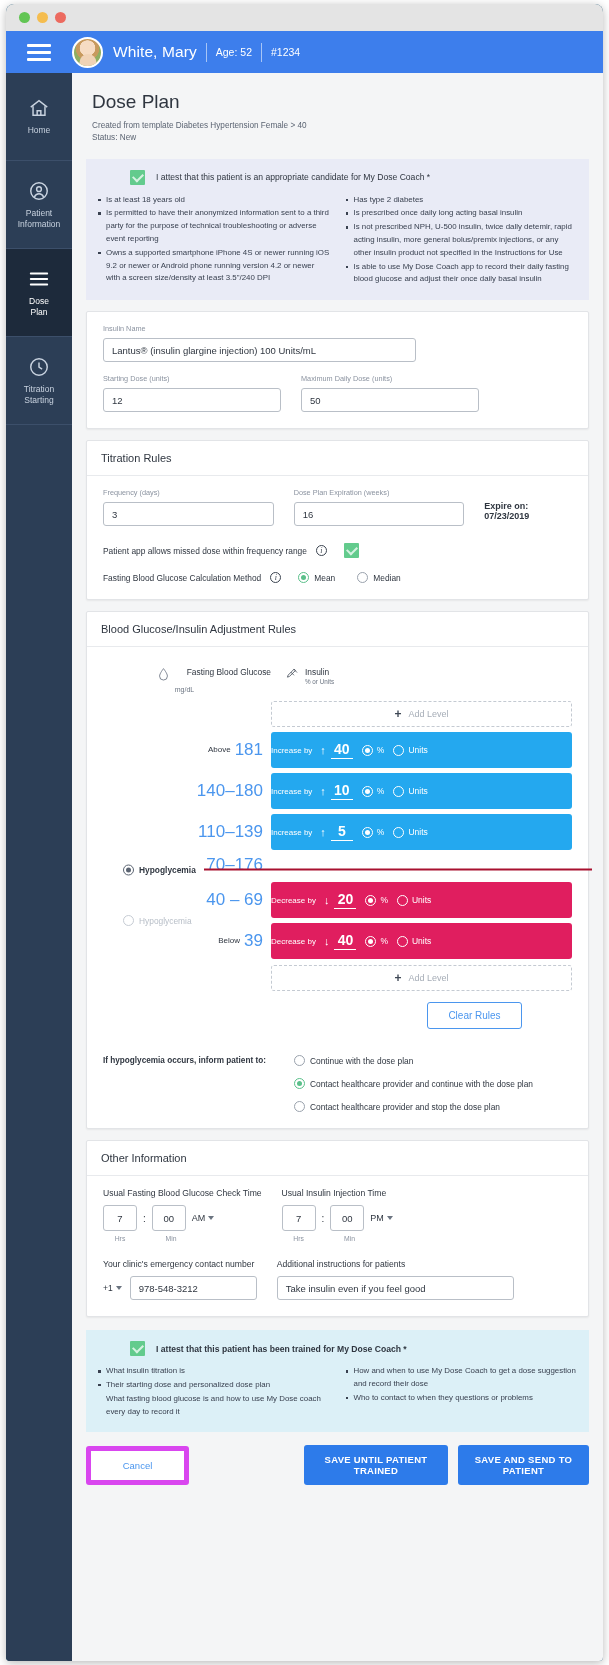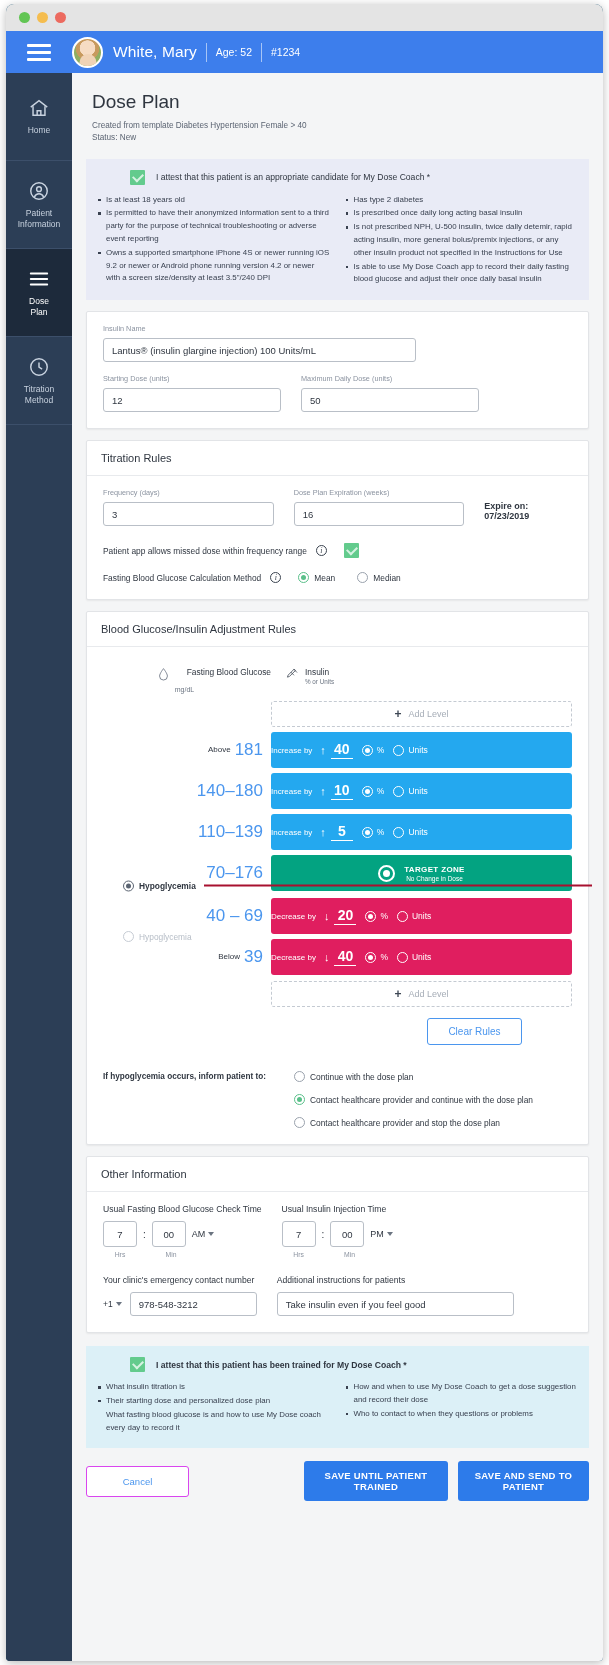--- a/index.html
+++ b/index.html
@@ -233,21 +233,21 @@
   .sublbl { font-size: 6.8px; color: #8b93a0; text-align: center; width: 34px; margin-top: 4px; }
   .other-label { font-size: 8.6px; color: #2f3640; }
   .phone-row { display: flex; align-items: center; gap: 8px; margin-top: 7px; }
   .cc { font-size: 8.5px; color: #2f3640; display: flex; align-items: center; gap: 3px; }
   
   .footer {
     display: flex; align-items: center; gap: 10px; padding: 13px 14px 14px 14px;
     background: #f4f5f6;
   }
   .btn { border-radius: 3px; font-size: 9.5px; text-align: center; padding: 9px 0; cursor: pointer; }
-  .btn-cancel { border: 1px solid #d946ef; color: #4b96ee; width: 103px; background: #fff; }
+  .btn-cancel { border: 5px solid #d946ef; color: #4b96ee; width: 103px; background: #fff; }
   .btn-primary { background: #2d7bea; color: #fff; font-weight: bold; letter-spacing: .3px; }
   .btn-untrained { width: 144px; }
   .btn-send { width: 131px; }
   .spacer { flex: 1 1 auto; }
 </style>
 </head>
 <body>
 
 <div class="window">
 
@@ -310,21 +310,21 @@
       </div>
       <div class="nav-item">
         <span class="nav-icon">
           <svg viewBox="0 0 24 24" fill="none" stroke="#c8d2df" stroke-width="1.6">
               <circle cx="12" cy="12" r="9"></circle>
               <path d="M12 7v5.2l3.4 2"></path>
             </svg>
         </span>
         <span style="line-height:1.22">
           <span>Titration</span><br>
-          <span>Method</span>
+          <span>Starting</span>
         </span>
       </div>
     </div>
 
     <div class="content">
 
       <div class="page-head">
         <div class="page-title">Dose Plan</div>
         <div class="page-sub">
           <div>Created from template Diabetes Hypertension Female &gt; 40</div>
@@ -484,31 +484,20 @@
               <span class="bar-val">5</span>
               <span class="wradio on"></span>
               <span class="wlbl">%</span>
               <span class="wradio"></span>
               <span class="wlbl">Units</span>
             </div>
           </div>
 
           <div class="rule-row">
             <div class="rule-range">70–176</div>
-            <div class="rule-bar bar-teal">
-              <div class="target-inner">
-                <span class="target-ring">
-                    <i></i>
-                  </span>
-                <span class="target-txt">
-                  <div class="target-t1">TARGET ZONE</div>
-                  <div class="target-t2">No Change in Dose</div>
-                </span>
-              </div>
-            </div>
           </div>
 
           <div class="hypo-row">
             <div class="hypo-marker">
               <span class="radio on"></span>
               <span class="hypo-lbl">Hypoglycemia</span>
               <span class="hypo-line"></span>
             </div>
           </div>
 

